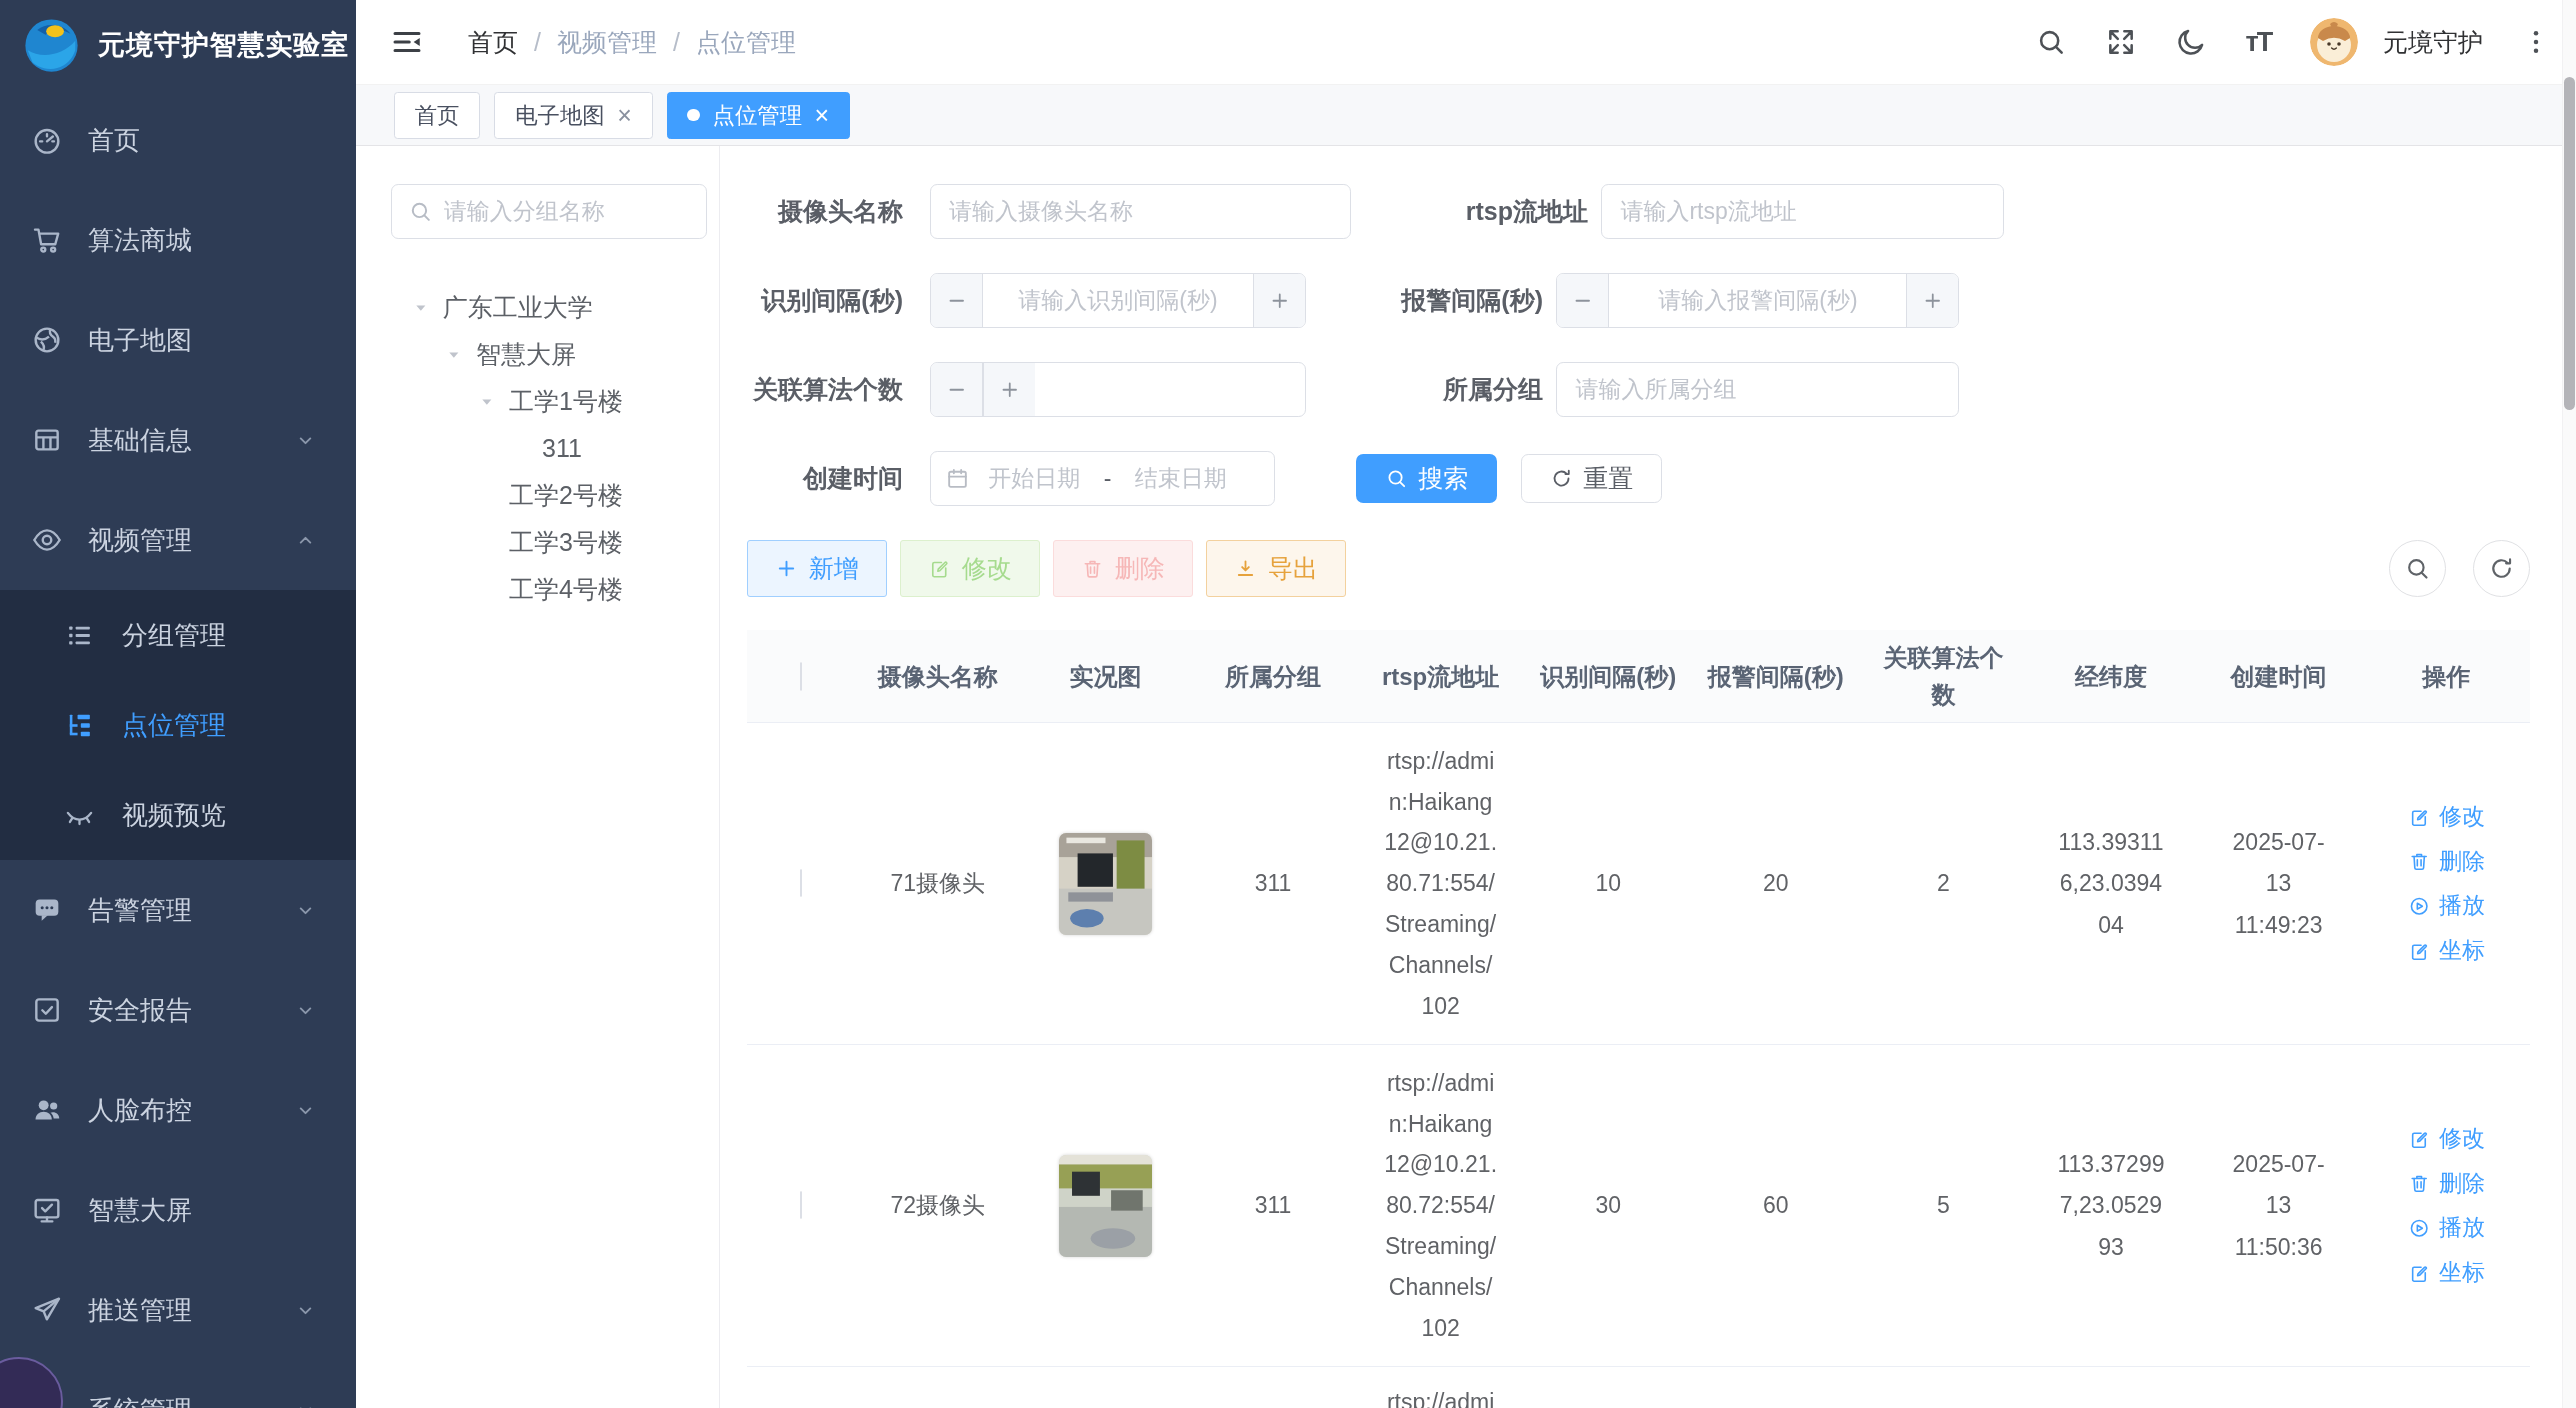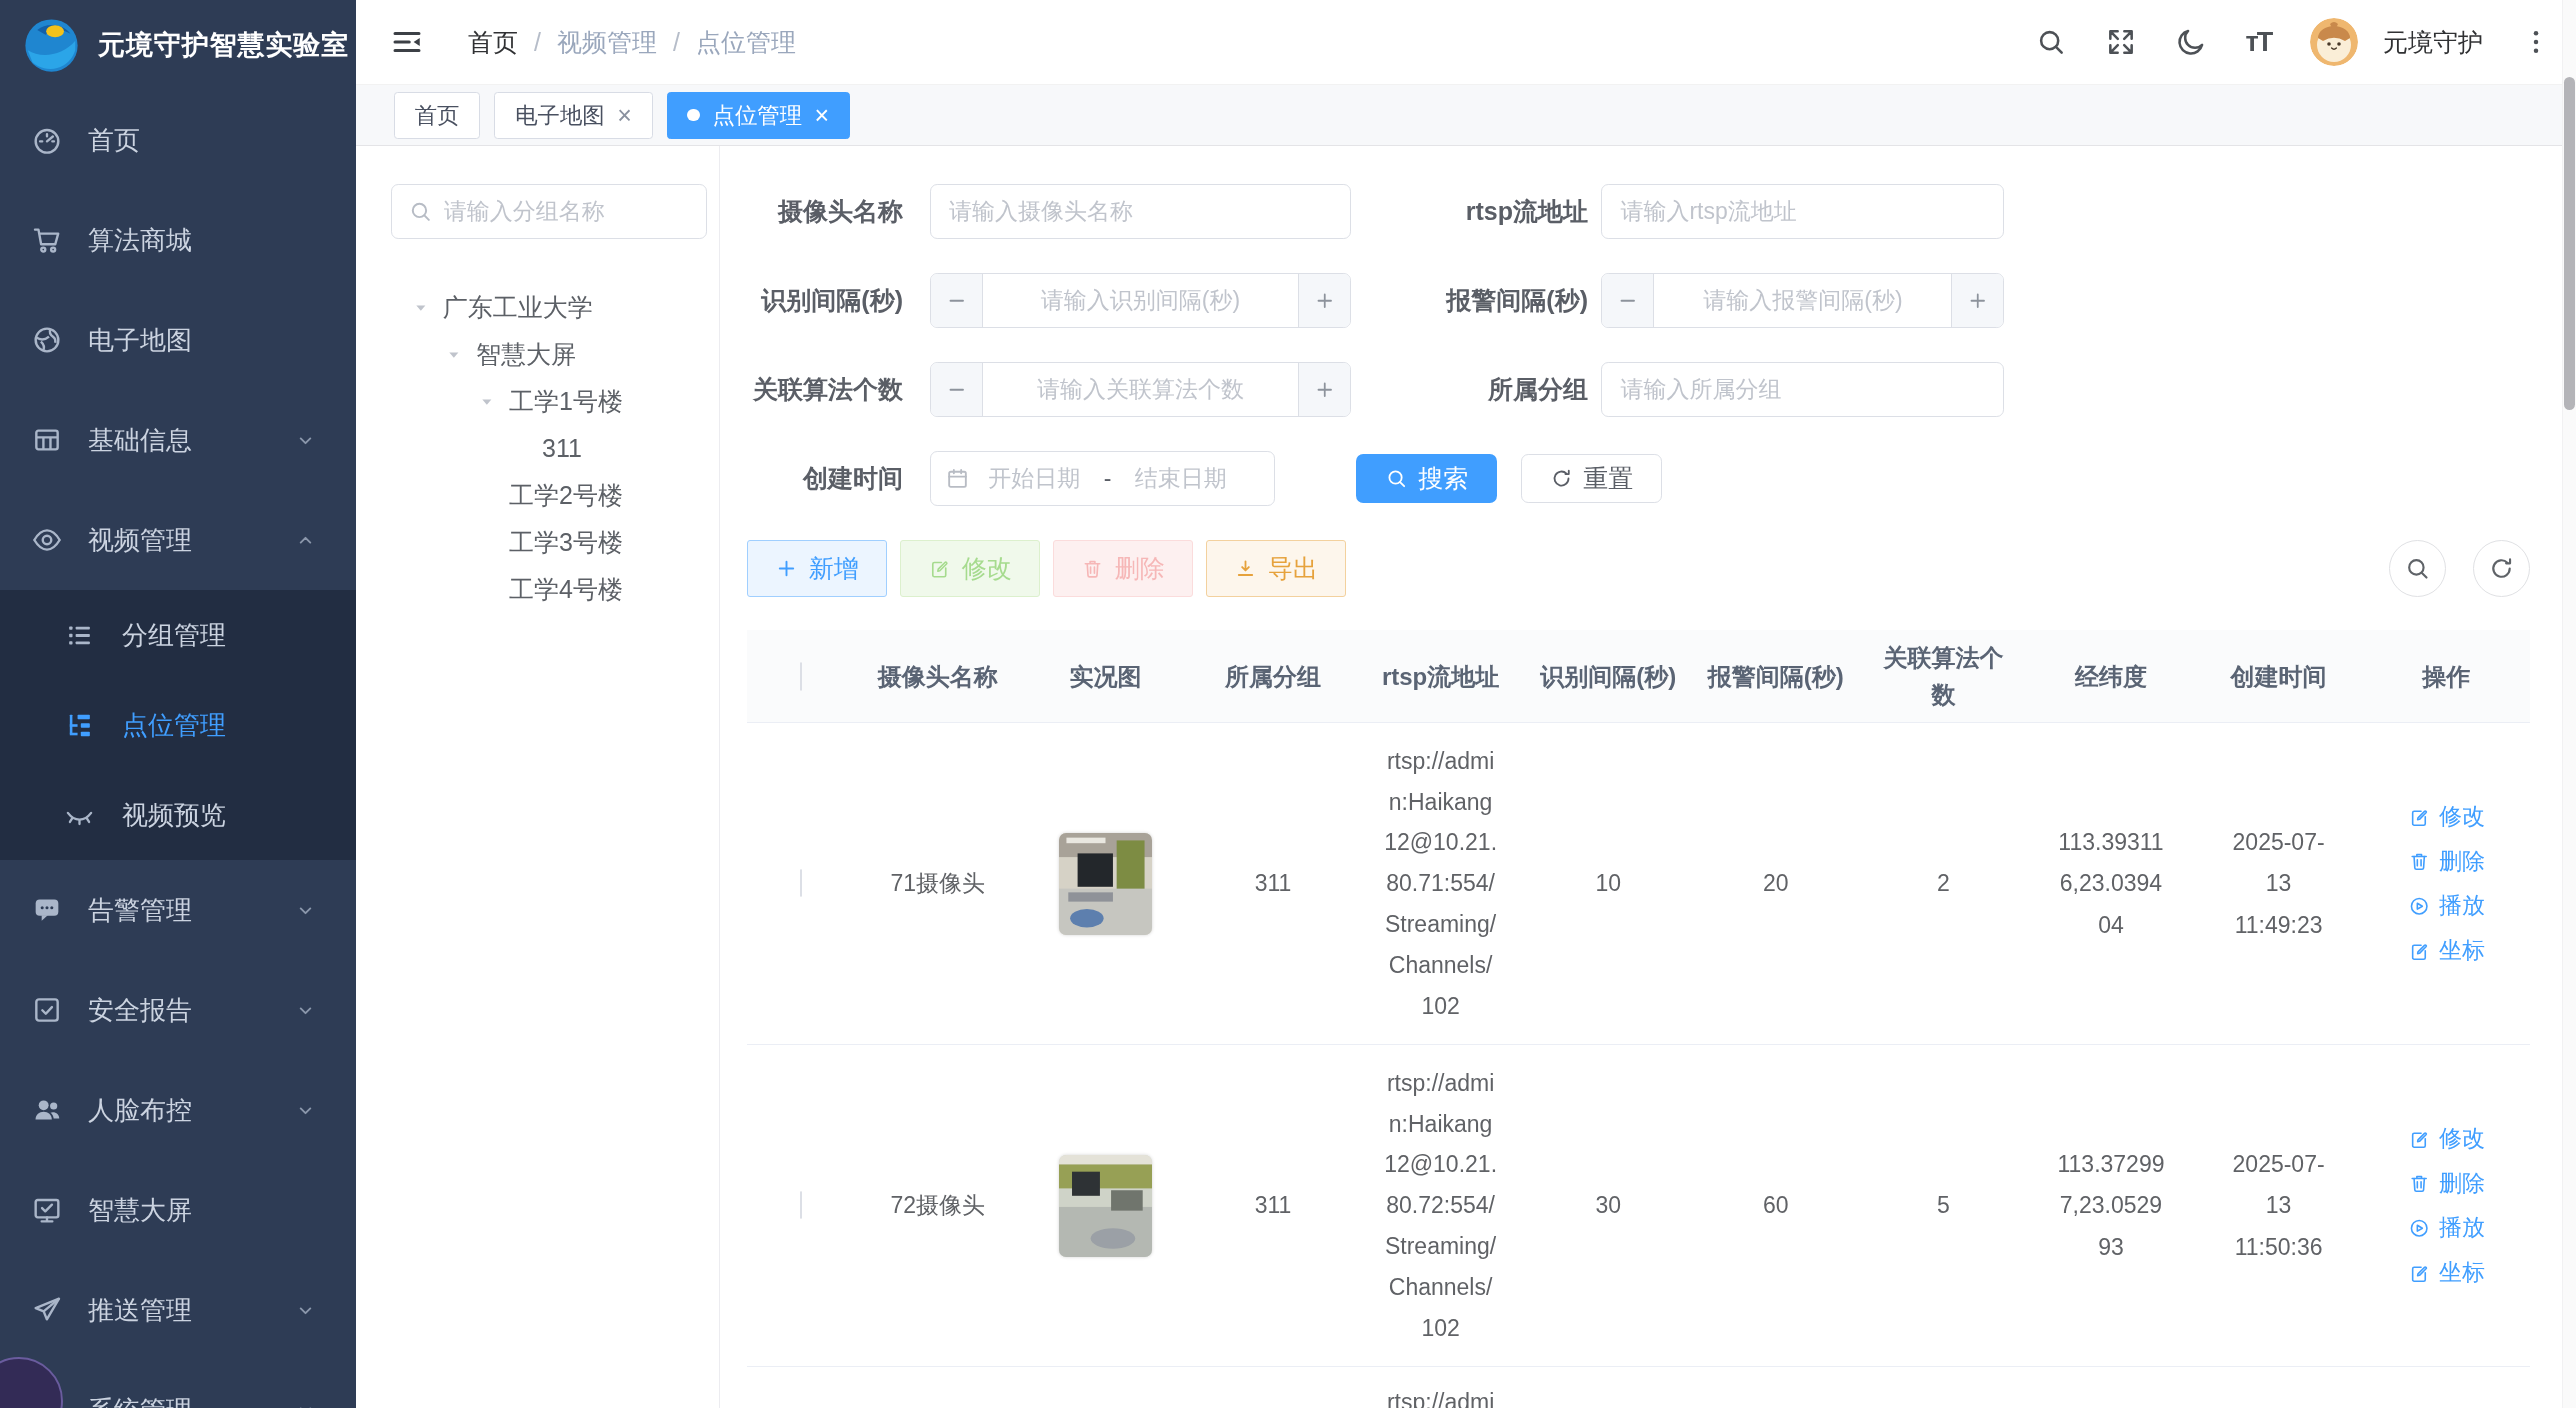--- a/index.html
+++ b/index.html
@@ -71,21 +71,21 @@
   .main-panel{flex:1;padding:38px 45px 0 27px;min-width:0;overflow:hidden;}
   .filter-form{display:flex;flex-direction:column;gap:34px;}
   .f-row{display:flex;align-items:center;height:55px;}
   .f-label{width:156px;text-align:right;font-size:25px;color:#5a5e66;font-weight:bold;flex-shrink:0;}
   .f-label.second{width:161px;margin-left:76px;}
   .f-ctrl{margin-left:27px;}
   .f-ctrl.second{margin-left:13.4px;}
   .txt-input{width:421px;height:55px;border:0.9px solid var(--border);border-radius:7.2px;padding:0 18px;font-size:23px;color:#333;outline:none;font-family:inherit;}
   .txt-input.w2{width:403px;}
   .txt-input::placeholder{color:var(--ph);}
-  .num-input{display:flex;width:421px;height:55px;border:0.9px solid var(--border);border-radius:7.2px;overflow:hidden;background:#fff;}
+  .num-input{display:flex;width:376px;height:55px;border:0.9px solid var(--border);border-radius:7.2px;overflow:hidden;background:#fff;}
   .num-input.w2{width:403px;}
   .num-btn{width:52px;background:#f5f7fa;display:flex;align-items:center;justify-content:center;color:#8d939c;cursor:pointer;flex-shrink:0;}
   .num-btn svg{width:21.5px;height:21.5px;}
   .num-btn.dec{border-right:0.9px solid var(--border);}
   .num-btn.inc{border-left:0.9px solid var(--border);}
   .num-input input{flex:1;border:none;outline:none;text-align:center;font-size:23px;font-family:inherit;color:#333;min-width:0;}
   .num-input input::placeholder{color:var(--ph);}
   .date-input{display:flex;align-items:center;width:345px;height:55px;border:0.9px solid var(--border);border-radius:7.2px;padding:0 14.3px;gap:18px;}
   .date-input .cal{width:25px;height:25px;color:#b8bcc4;flex-shrink:0;}
   .date-ph{font-size:23px;color:var(--ph);}
@@ -542,21 +542,20 @@
             </div>
           </div>
           <div class="f-row">
             <span class="f-label">关联算法个数</span>
             <div class="num-input f-ctrl">
               <span class="num-btn dec">
                   <svg class="i" viewBox="0 0 24 24">
                     <use href="#sy-minus"></use>
                   </svg>
                 </span>
-              <input placeholder="请输入关联算法个数" style="">
               <span class="num-btn inc">
                   <svg class="i" viewBox="0 0 24 24">
                     <use href="#sy-plus"></use>
                   </svg>
                 </span>
             </div>
             <span class="f-label second">所属分组</span>
             <input class="txt-input w2 f-ctrl second" placeholder="请输入所属分组" style="">
           </div>
           <div class="f-row">

